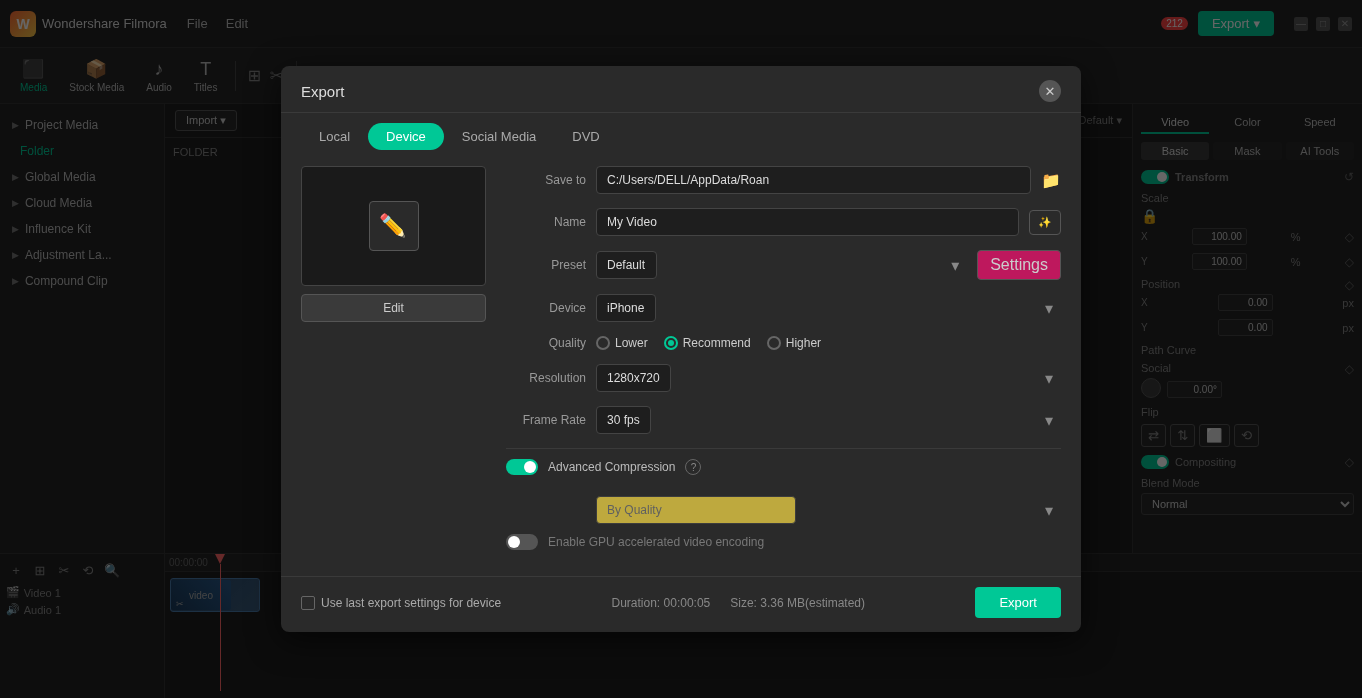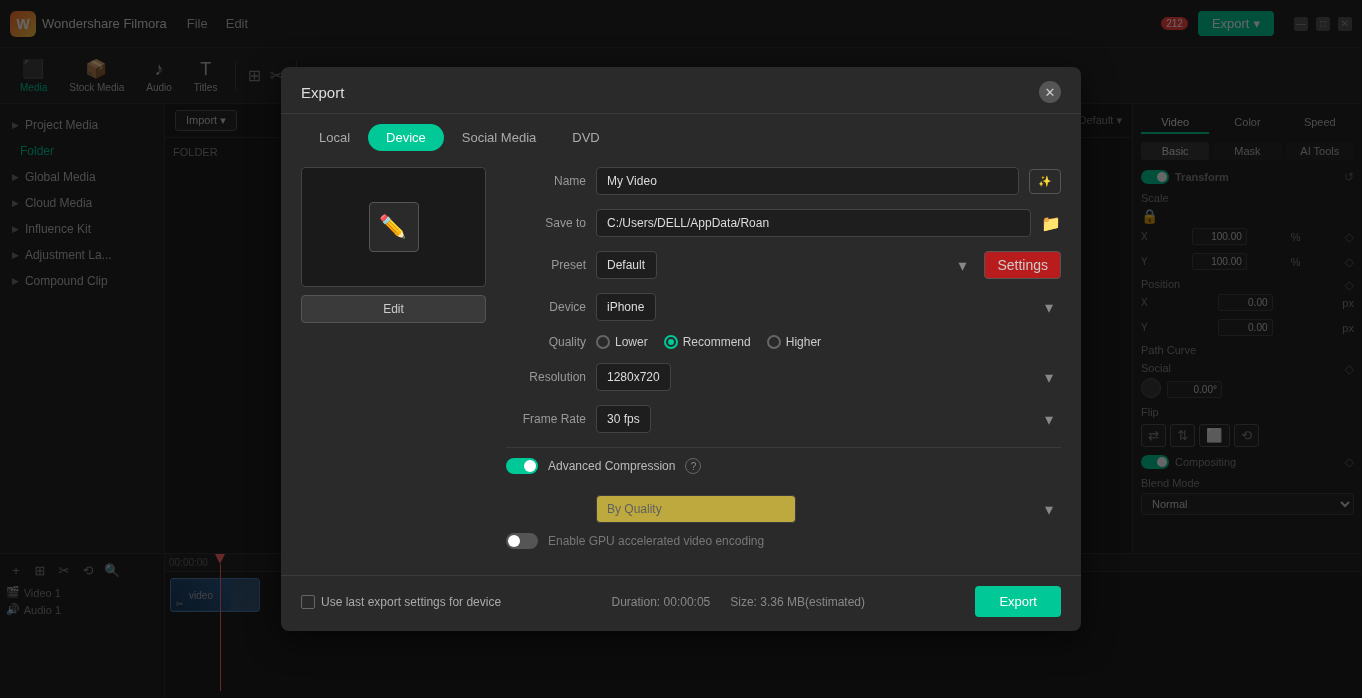--- a/index.html
+++ b/index.html
@@ -291,22 +291,22 @@
     }
     .btn-ai {
       background: #2a2a2a; border: 1px solid #555; color: #aaa;
       padding: 5px 8px; border-radius: 4px; font-size: 11px; cursor: pointer;
       display: flex; align-items: center; gap: 3px;
     }
     .btn-folder {
       background: transparent; border: none; color: #aaa; cursor: pointer; font-size: 16px;
     }
     .btn-settings {
-      background: #b91c1c; border: 1px solid #555; color: #ccc;
-      padding: 5px 12px; border-radius: 4px; font-size: 14px; cursor: pointer;
+      background: #be185d; border: 1px solid #555; color: #ccc;
+      padding: 5px 12px; border-radius: 4px; font-size: 16px; cursor: pointer;
     }
 
     
     .quality-row {
       display: flex; align-items: center; gap: 0; margin-bottom: 14px;
     }
     .quality-label-col {
       width: 80px; text-align: right; font-size: 12px; color: #999; flex-shrink: 0; margin-right: 10px;
     }
     .radio-group { display: flex; gap: 16px; align-items: center; }
@@ -649,31 +649,31 @@
       <div class="modal-preview">
         <div class="preview-thumb">
           <div class="pencil-icon-container">✏️</div>
         </div>
         <button class="preview-edit-btn">Edit</button>
       </div>
 
       <div class="modal-settings">
 
         <div class="setting-row">
+          <span class="setting-label">Save to</span>
+          <input class="setting-input" type="text" style="flex: 1 1 0%;" value="C:/Users/DELL/AppData/Roan">
+          <button class="btn-folder">📁</button>
+        </div>
+
+        <div class="setting-row">
           <span class="setting-label">Name</span>
           <input class="setting-input" type="text" style="flex: 1 1 0%;" value="My Video">
           <button class="btn-ai">
             <span>✨</span>
           </button>
-        </div>
-
-        <div class="setting-row">
-          <span class="setting-label">Save to</span>
-          <input class="setting-input" type="text" style="flex: 1 1 0%;" value="C:/Users/DELL/AppData/Roan">
-          <button class="btn-folder">📁</button>
         </div>
 
         <div class="setting-row">
           <span class="setting-label">Preset</span>
           <div class="select-wrapper" style="flex:1;">
             <select class="setting-select">
               <option>Default</option>
             </select>
           </div>
           <button class="btn-settings">Settings</button>

